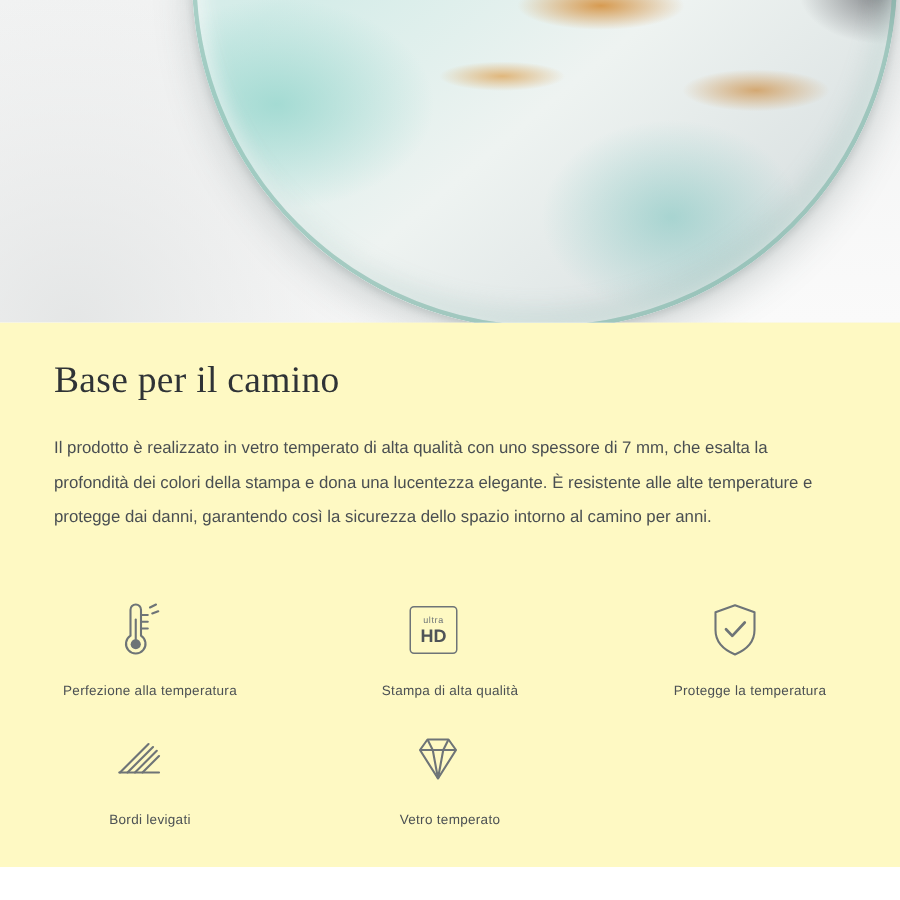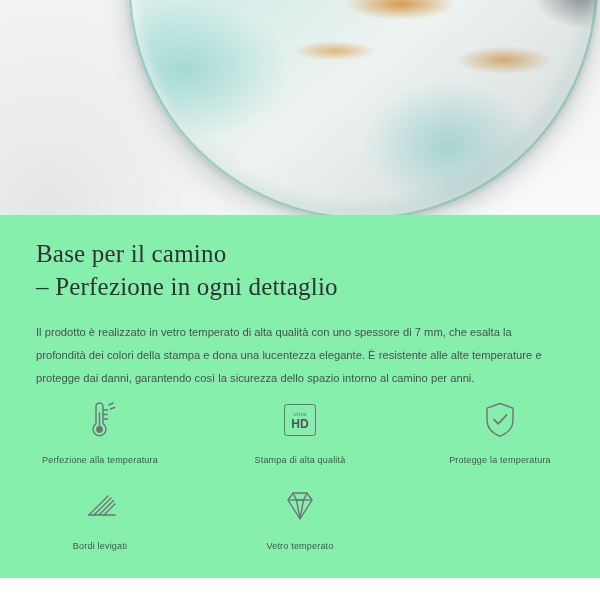--- a/index.html
+++ b/index.html
@@ -10,21 +10,21 @@
     width: 600px;
     height: 600px;
     background: #ffffff;
     font-family: "Liberation Sans", sans-serif;
     overflow: hidden;
   }
   .page {
     position: relative;
     width: 600px;
     height: 600px;
-    background: #86efac;
+    background: #fef9c3;
     overflow: hidden;
   }
 
   
   .hero {
     position: absolute;
     left: 0;
     top: 0;
     width: 600px;
     height: 215px;
@@ -126,21 +126,21 @@
     display: flex;
     flex-direction: column;
     align-items: center;
     margin-bottom: 14px;
   }
   .feature-icon {
     width: 54px;
     height: 54px;
     display: flex;
     align-items: center;
-    justify-content: center;
+    justify-content: flex-start;
   }
   .feature-label {
     margin-top: 8px;
     font-size: 9px;
     color: #4c5154;
     letter-spacing: 0.2px;
     text-align: center;
   }
   .hd-box {
     width: 30px;
@@ -176,21 +176,20 @@
       <div class="glass-art"></div>
       <div class="glass-edge"></div>
       <div class="glass-rim"></div>
     </div>
 
   </div>
 
   <div class="content">
     <h1 class="headline">
       <span>Base per il camino</span>
-      <span class="l2">– Perfezione in ogni dettaglio</span>
     </h1>
     <p class="body-copy">Il prodotto è realizzato in vetro temperato di alta qualità con uno spessore di 7 mm, che esalta la profondità dei colori della stampa e dona una lucentezza elegante. È resistente alle alte temperature e protegge dai danni, garantendo così la sicurezza dello spazio intorno al camino per anni.</p>
   </div>
 
   <div class="features">
 
     <div class="feature">
       <div class="feature-icon">
         <svg width="36" height="40" viewBox="0 0 36 40" fill="none" stroke="#6e7477" stroke-width="1.4" stroke-linecap="round">
           <path d="M14 6.5a3.5 3.5 0 0 1 7 0v17.2a6.5 6.5 0 1 1-7 0V6.5z"></path>

